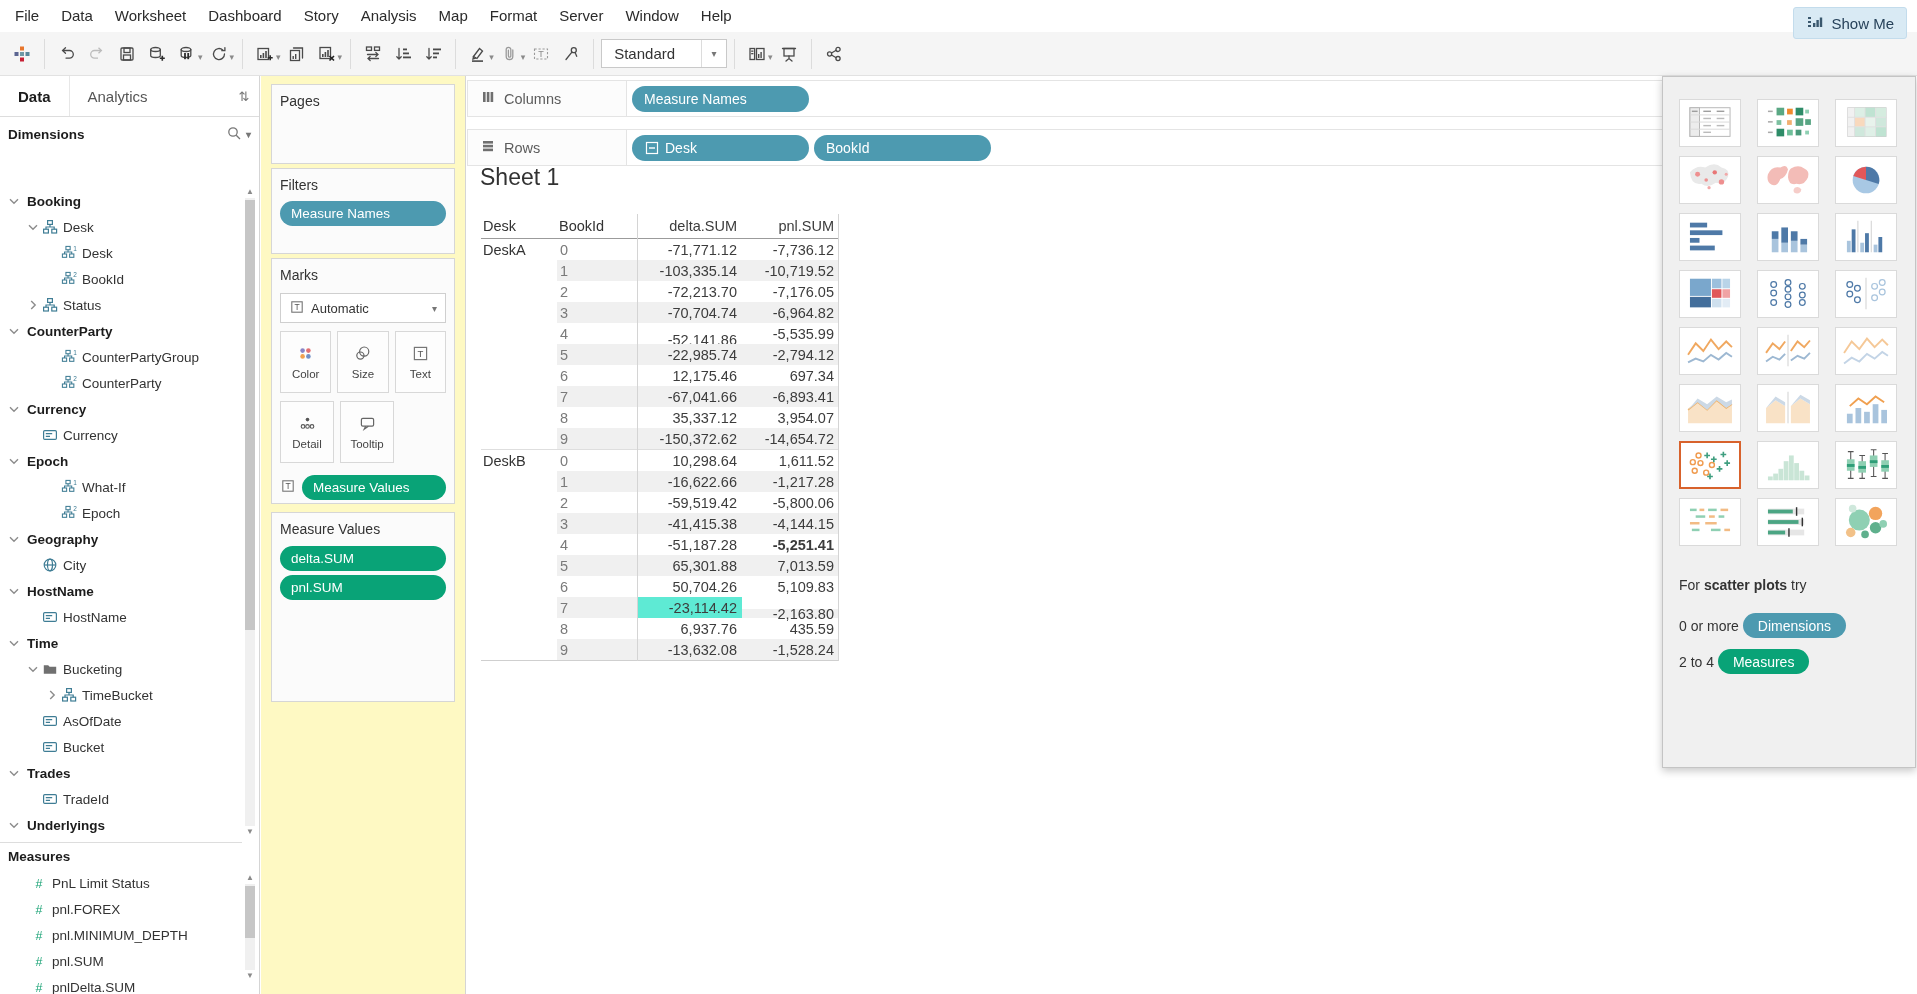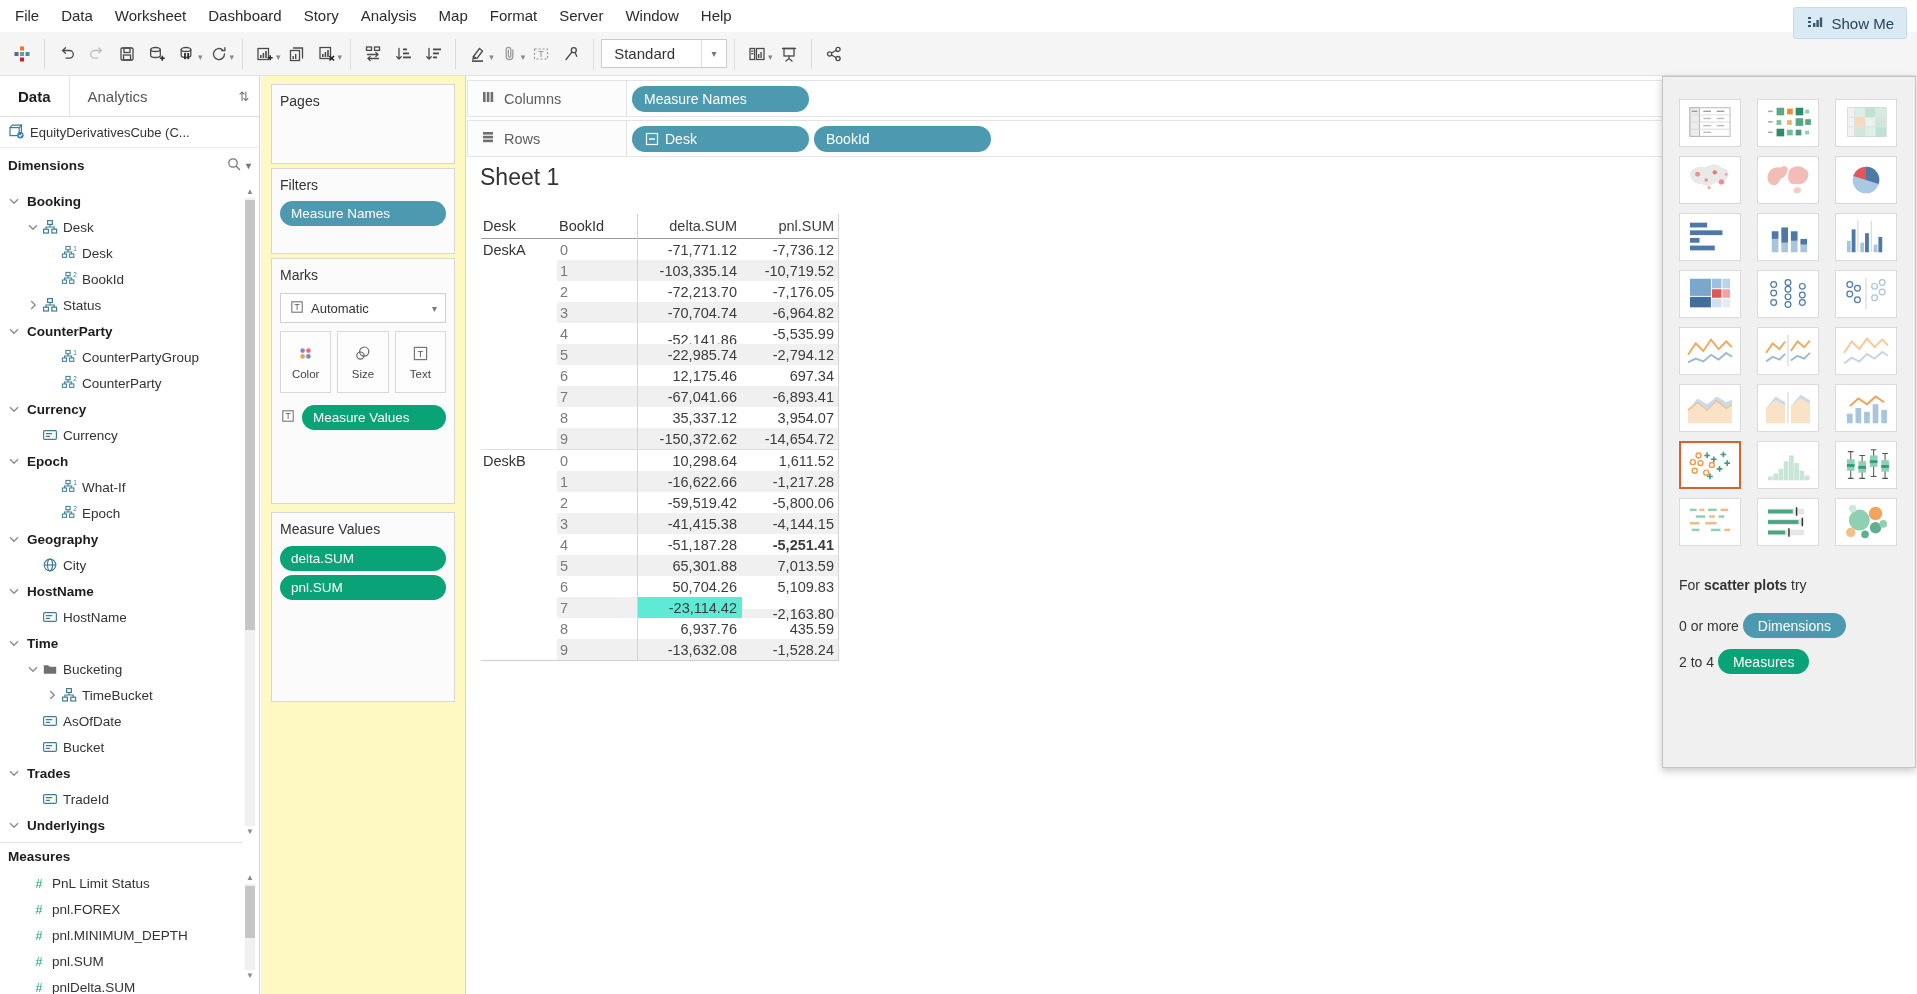--- a/index.html
+++ b/index.html
@@ -301,29 +301,20 @@
       </svg></span>
   <span>Show Me</span>
 </div>
 
 <div id="sidebar">
   <div id="tabs">
     <div class="tab active">Data</div>
     <div class="tab inactive">Analytics</div>
     <div id="tab-sort">⇅</div>
   </div>
-  <div id="datasource">
-    <span id="ds-icon"><svg width="16" height="16" viewBox="0 0 16 16">
-          <rect x="2" y="4.6" width="9.2" height="8" stroke="#3f7d95" stroke-width="1.2" fill="none"></rect>
-          <path d="M2 4.6 l2.2 -2.4 h9.2 l-2.2 2.4 M11.2 4.6 l2.2 -2.4 v8 l-2.2 2.4" stroke="#3f7d95" stroke-width="1.2" fill="none"></path>
-          <circle cx="12.4" cy="12.2" r="3.2" fill="#2e7fb4"></circle>
-          <path d="M10.9 12.2 l1.2 1.2 2 -2.2" stroke="#fff" stroke-width="1.1" fill="none"></path>
-        </svg></span>
-    <span>EquityDerivativesCube (C...</span>
-  </div>
   <div id="dimheader">
     <span>Dimensions</span>
     <span class="sp"></span>
     <span id="dim-search"><svg width="16" height="16" viewBox="0 0 16 16">
           <circle cx="7" cy="7" r="4.2" stroke="#777" stroke-width="1.3" fill="none"></circle>
           <path d="M10.2 10.2 L14 14" stroke="#777" stroke-width="1.3"></path>
         </svg></span>
     <span style="color:#777;font-size:10px;margin:0 8px 0 4px">▾</span>
   </div>
   <div id="tree">
@@ -711,20 +702,38 @@
           <span>Size</span>
         </div>
         <div class="mbtn">
           <span><svg width="17" height="17" viewBox="0 0 17 17">
               <rect x="2.4" y="2.4" width="12.2" height="12.2" stroke="#767676" fill="none" stroke-width="1.2"></rect>
               <text x="8.5" y="12" font-size="9.5" fill="#555" text-anchor="middle" font-family="Liberation Sans">T</text>
             </svg></span>
           <span>Text</span>
         </div>
       </div>
+    <div class="mgrid" id="mgrid2">
+        <div class="mbtn">
+          <span><svg width="17" height="17" viewBox="0 0 17 17">
+              <circle cx="8.5" cy="4.6" r="1.8" fill="#555"></circle>
+              <circle cx="4" cy="11.4" r="1.8" stroke="#555" fill="none" stroke-width="1.1"></circle>
+              <circle cx="8.5" cy="11.4" r="1.8" stroke="#555" fill="none" stroke-width="1.1"></circle>
+              <circle cx="13" cy="11.4" r="1.8" stroke="#555" fill="none" stroke-width="1.1"></circle>
+            </svg></span>
+          <span>Detail</span>
+        </div>
+        <div class="mbtn">
+          <span><svg width="17" height="17" viewBox="0 0 17 17">
+              <rect x="2.4" y="3.4" width="12.2" height="7.8" rx="1.4" stroke="#666" fill="none" stroke-width="1.2"></rect>
+              <path d="M6.6 11.2 L5.2 14.2 L9.4 11.2" stroke="#666" fill="none" stroke-width="1.2"></path>
+            </svg></span>
+          <span>Tooltip</span>
+        </div>
+      </div>
     <div class="mpillrow">
       <span id="mpill-t"><svg width="16" height="16" viewBox="0 0 16 16">
             <rect x="2.8" y="2.8" width="10.4" height="10.4" stroke="#767676" fill="#fff" stroke-width="1.1"></rect>
             <text x="8" y="11" font-size="8.5" fill="#555" text-anchor="middle" font-family="Liberation Sans">T</text>
           </svg></span>
       <div class="pill green" style="flex:1">Measure Values</div>
     </div>
   </div>
   <div class="card" style="top:436px;height:190px">
     <div class="card-title">Measure Values</div>
@@ -744,21 +753,21 @@
             <rect x="10.6" y="3" width="2.6" height="10" fill="#6f6f6f"></rect>
           </svg></span>
       <span>Columns</span>
     </div>
     <div class="shelf-body" id="col-pills">
         <div class="spill">
           <span>Measure Names</span>
         </div>
       </div>
   </div>
-  <div class="shelfrow" style="top:44px">
+  <div class="shelfrow" style="top:53px">
     <div class="shelf-label">
       <span id="row-icon"><svg width="16" height="16" viewBox="0 0 16 16">
             <rect x="3" y="3" width="10" height="2.6" fill="#6f6f6f"></rect>
             <rect x="3" y="6.8" width="10" height="2.6" fill="#6f6f6f"></rect>
             <rect x="3" y="10.6" width="10" height="2.6" fill="#6f6f6f"></rect>
           </svg></span>
       <span>Rows</span>
     </div>
     <div class="shelf-body" id="row-pills">
         <div class="spill">

